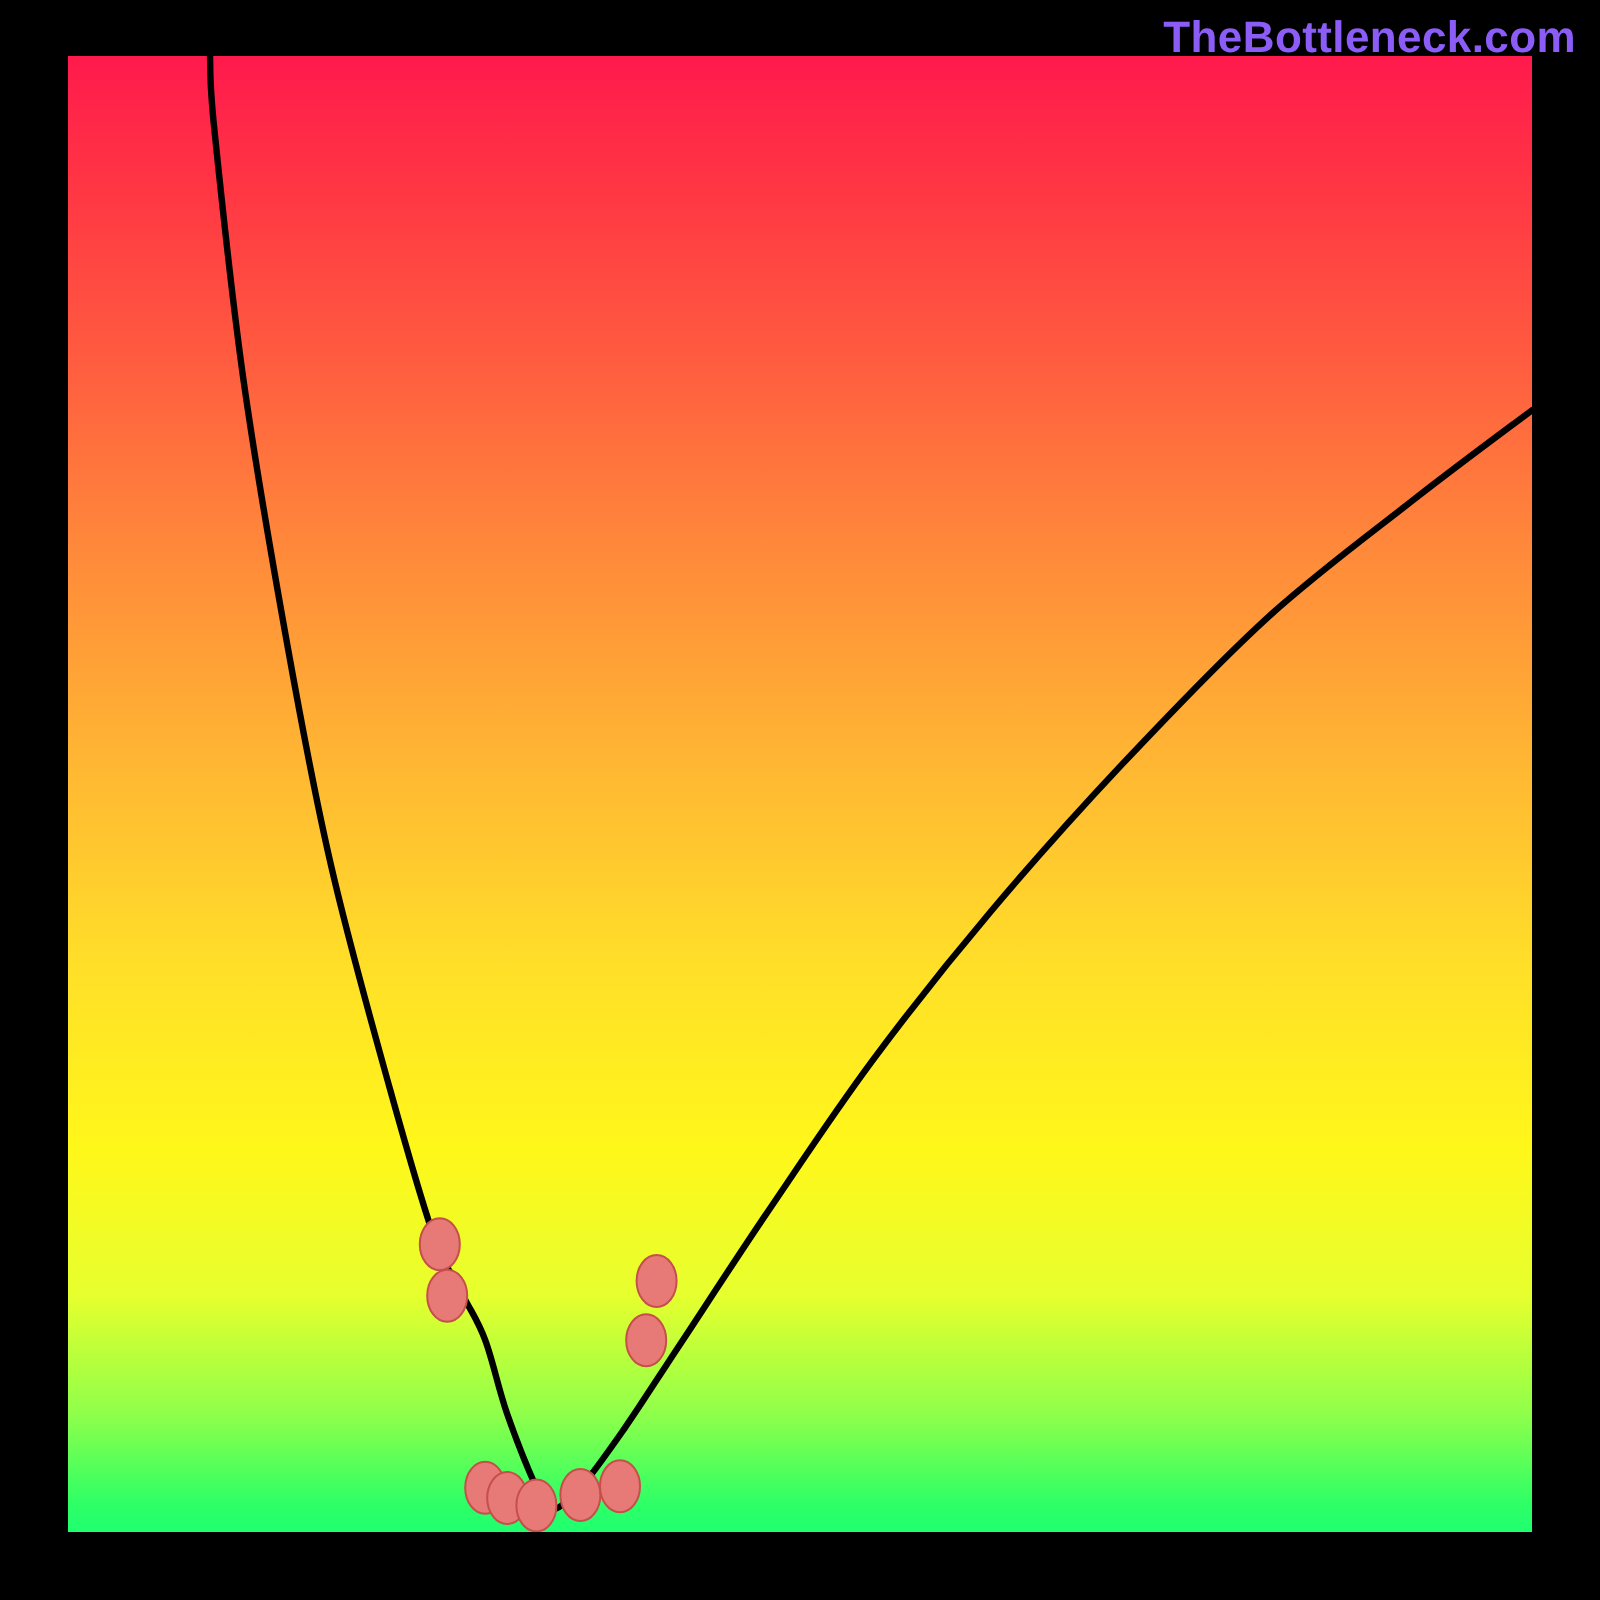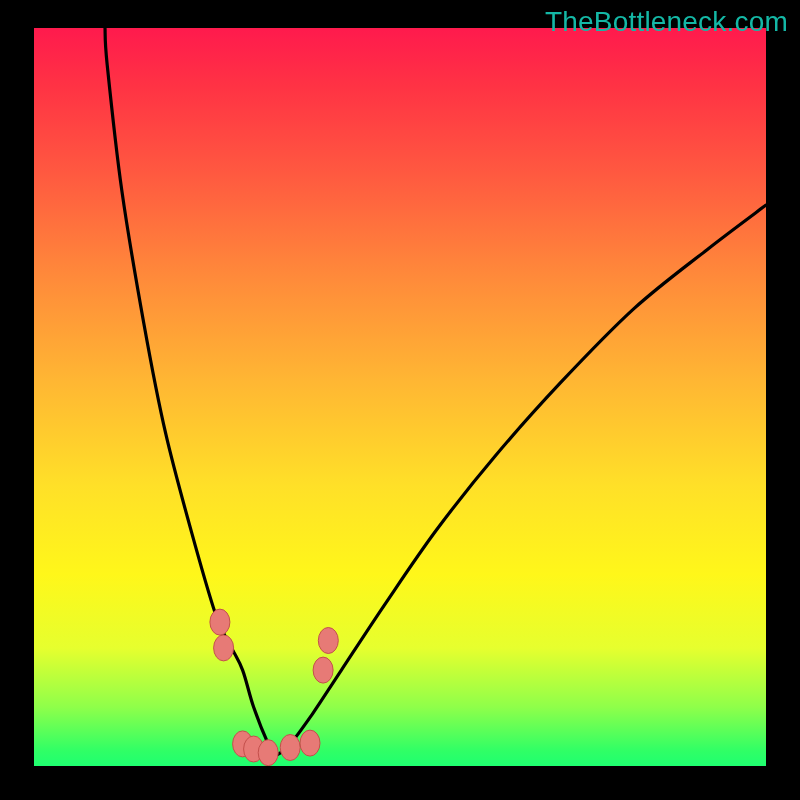--- a/index.html
+++ b/index.html
@@ -36,23 +36,23 @@
       #e6ff2e 84%,
       #8fff4a 92%,
       #2fff66 98%,
       #1fff70 100%
     );
   }
   .watermark {
     position: absolute;
     top: 6px;
     right: 12px;
-    color: #14b8a6;
-    font-size: 28px;
-    font-weight: 400;
+    color: #8b5cf6;
+    font-size: 22px;
+    font-weight: 700;
     letter-spacing: 0.2px;
     z-index: 10;
   }
   svg.curve {
     position: absolute;
     left: 0;
     top: 0;
     width: 732px;
     height: 738px;
   }

